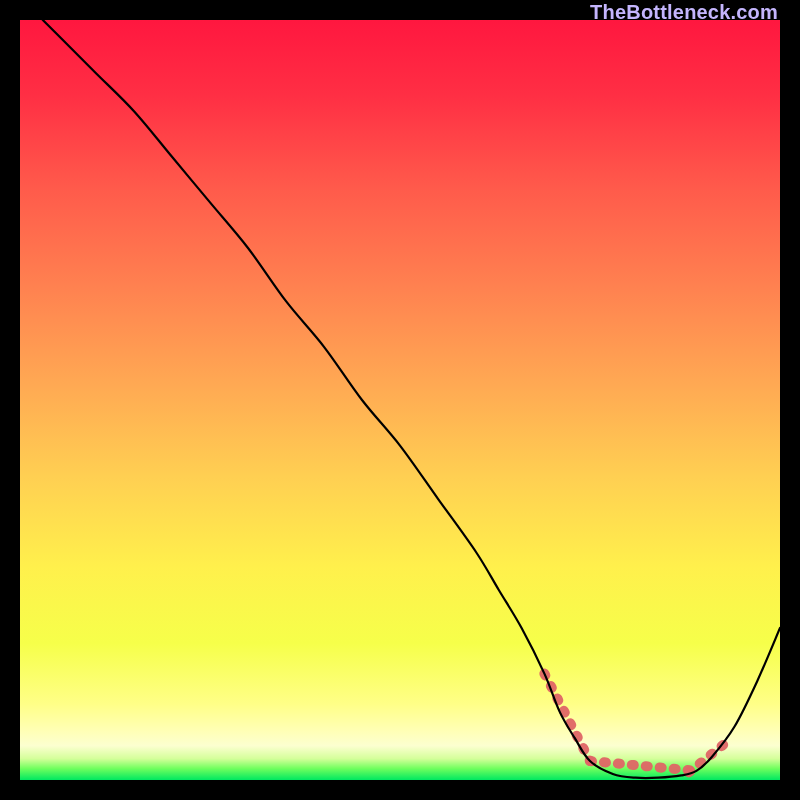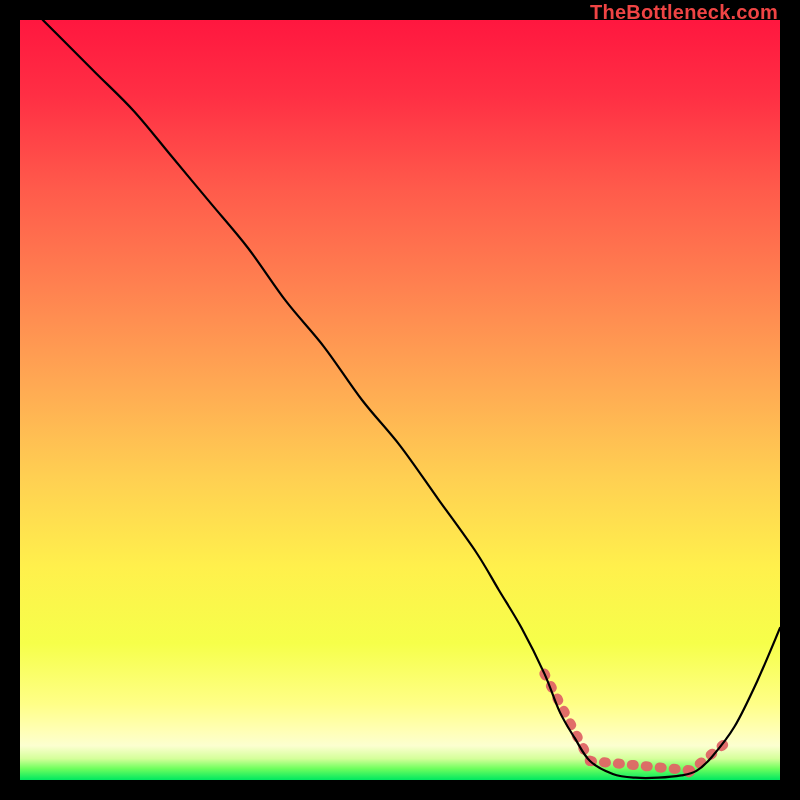--- a/index.html
+++ b/index.html
@@ -25,21 +25,21 @@
     width: 760px;
     height: 760px;
   }
   .attribution {
     position: absolute;
     top: 1px;
     right: 22px;
     font-family: Arial, Helvetica, sans-serif;
     font-size: 20px;
     font-weight: 600;
-    color: #ef4444;
+    color: #c4b5fd;
     letter-spacing: 0.2px;
   }
   svg {
     display: block;
   }
 </style>
 </head>
 <body>
 
 <div class="frame">

